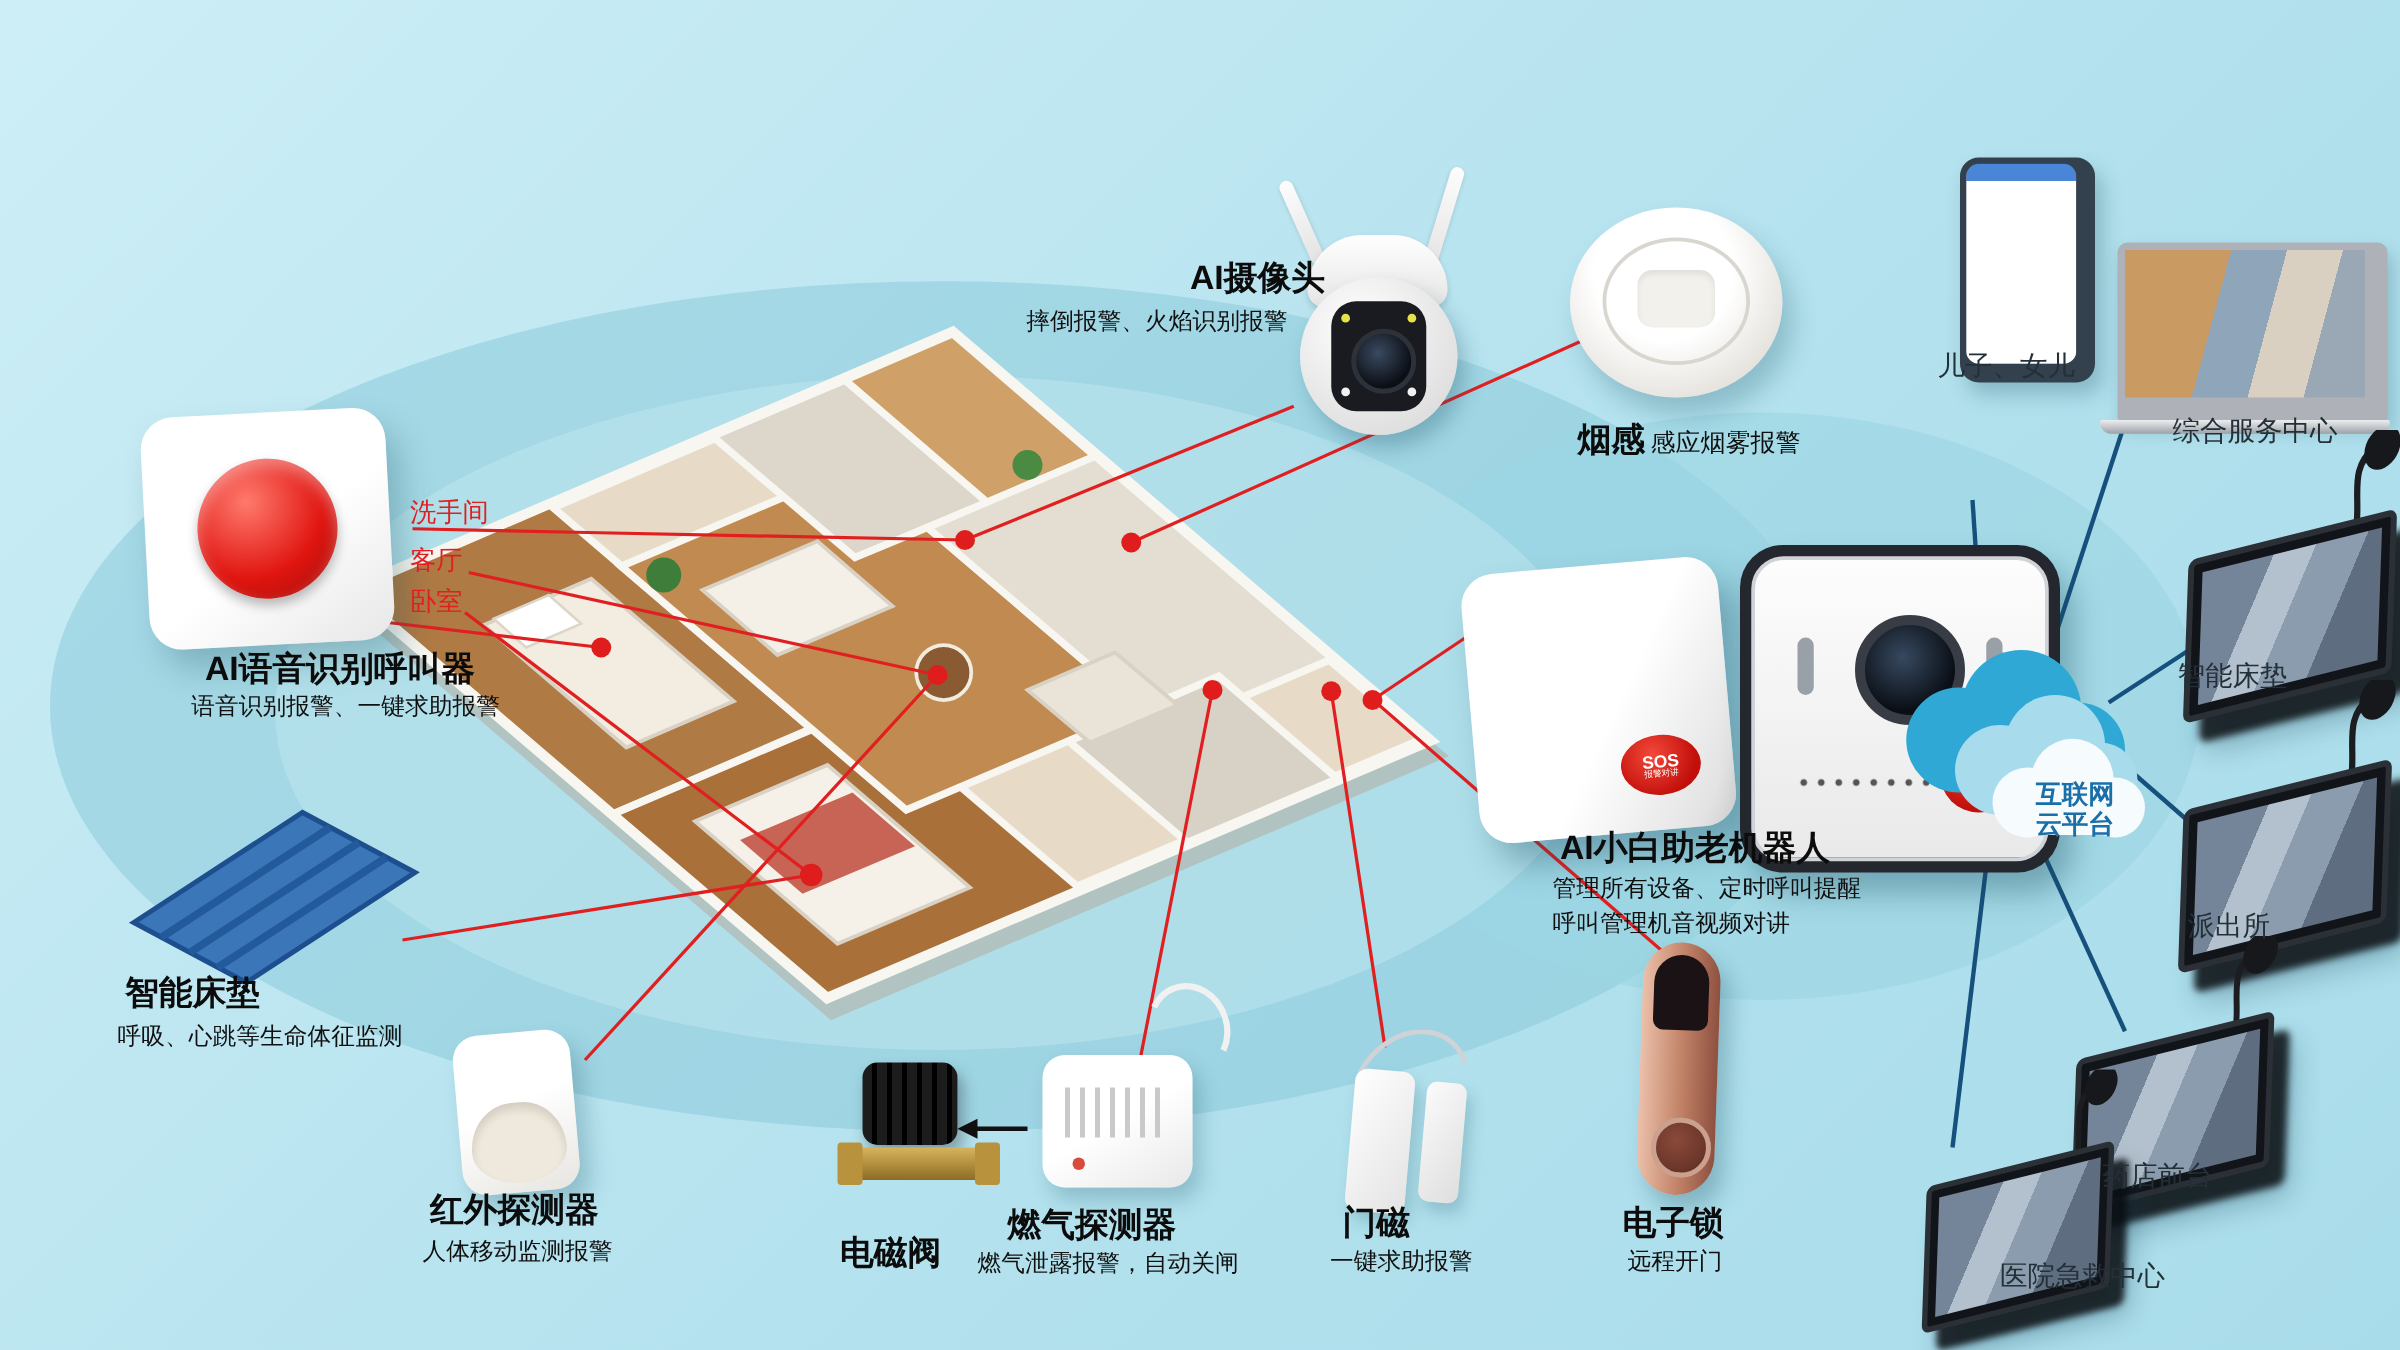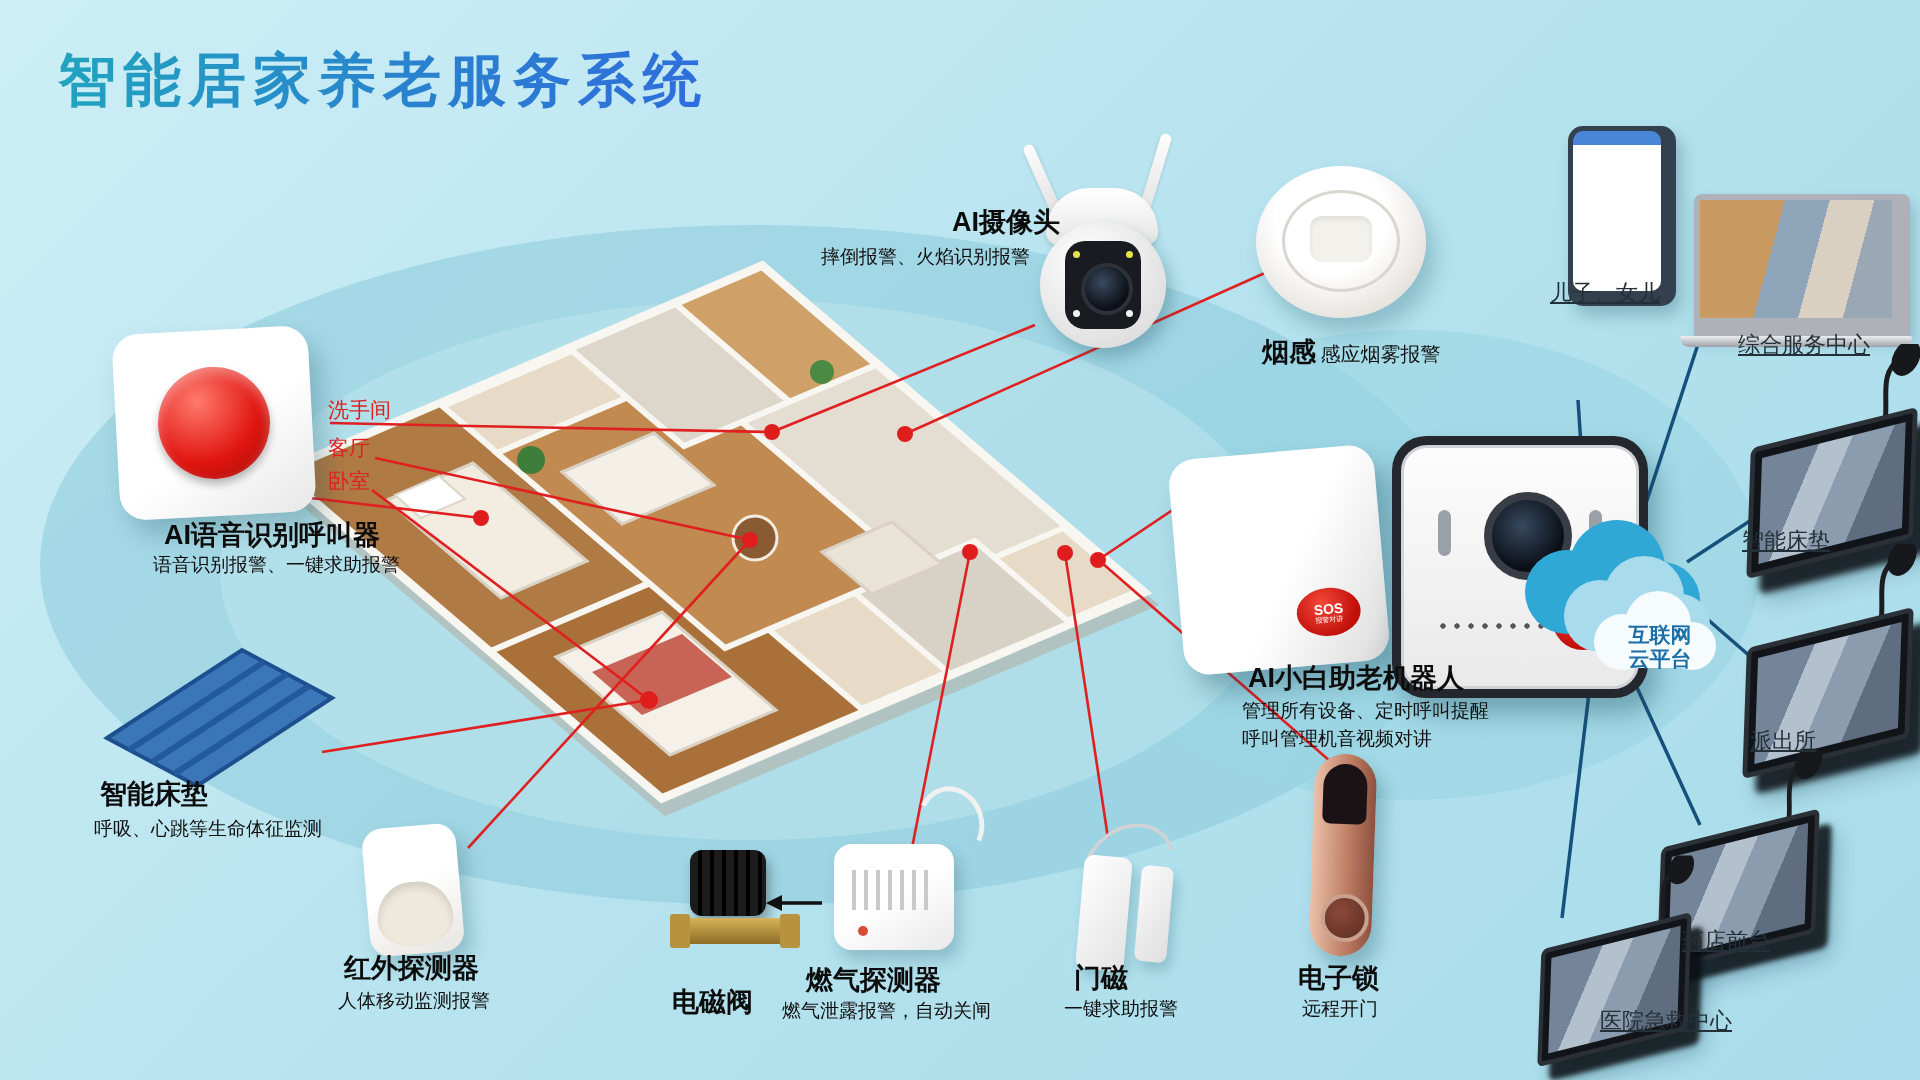--- a/index.html
+++ b/index.html
@@ -13,21 +13,21 @@
   .ell2{left:1060px;top:330px;width:700px;height:470px;background:#9bd6e3;opacity:.6;}
   .ell3{left:220px;top:300px;width:1060px;height:540px;background:#bfe7ef;opacity:.5;}
   
   .title{left:58px;top:42px;font-size:58px;font-weight:700;letter-spacing:7px;
          background:linear-gradient(90deg,#21a3be 0%,#2a7fd0 60%,#2f6ddb 100%);
          -webkit-background-clip:text;background-clip:text;color:transparent;z-index:12;}
   
   .dev-title{font-weight:700;font-size:27px;color:#0c0c0c;white-space:nowrap;z-index:12;text-align:center;}
   .dev-sub{font-size:19px;color:#101010;white-space:nowrap;z-index:12;}
   .room-label{color:#e02020;font-size:21px;white-space:nowrap;z-index:12;}
-  .endpoint-label{font-size:22px;color:#243038;white-space:nowrap;z-index:12;text-decoration:underline;}
+  .endpoint-label{font-size:22px;color:#243038;white-space:nowrap;z-index:12;}
   .ctr{text-align:right;}
   
   #overlay{position:absolute;left:0;top:0;z-index:6;pointer-events:none;}
   #floorplan{position:absolute;left:262px;top:252px;z-index:4;}
   
   .voice-dev{left:116px;top:330px;width:196px;height:186px;border-radius:26px;z-index:8;
              background:linear-gradient(145deg,#ffffff 55%,#e7e7e7);transform:rotate(-3deg);
              box-shadow:10px 16px 26px rgba(25,80,95,.28);}
   .voice-btn{position:absolute;left:50%;top:50%;width:112px;height:112px;margin:-56px 0 0 -56px;border-radius:50%;
              background:radial-gradient(circle at 36% 30%,#ff7a6d,#e01510 58%,#9d0e0a);
@@ -123,21 +123,20 @@
 </style>
 </head>
 <body>
 
 <div id="stage">
 
   <div class="bg-ell ell1"></div>
   <div class="bg-ell ell2"></div>
   <div class="bg-ell ell3"></div>
 
-  <div class="abs title">智能居家养老服务系统</div>
 
   <svg id="floorplan" width="900" height="630" viewBox="0 0 900 630">
     <polygon points="20,224 500,19 880,344 400,549" fill="none" stroke="#b3ada0" stroke-width="14" transform="translate(4,7)" opacity=".55"></polygon>
     <polygon points="20,220 500,15 880,340 400,545" fill="#e7dbc8" stroke="#f8f6f1" stroke-width="11"></polygon>
 
     <polygon points="20,220 178,152 387,331 229,399" fill="#b07a44" stroke="#f8f6f1" stroke-width="6"></polygon>
     <polygon points="229,399 431,313 602,459 400,545" fill="#a9703a" stroke="#f8f6f1" stroke-width="6"></polygon>
     <polygon points="235,201 423,121 651,316 463,396" fill="#c08a50" stroke="#f8f6f1" stroke-width="6"></polygon>
     <polygon points="308,97 414,52 528,150 422,194" fill="#ddd6ca" stroke="#f8f6f1" stroke-width="6"></polygon>
     <polygon points="414,52 500,15 614,113 528,150" fill="#cfa169" stroke="#f8f6f1" stroke-width="6"></polygon>

